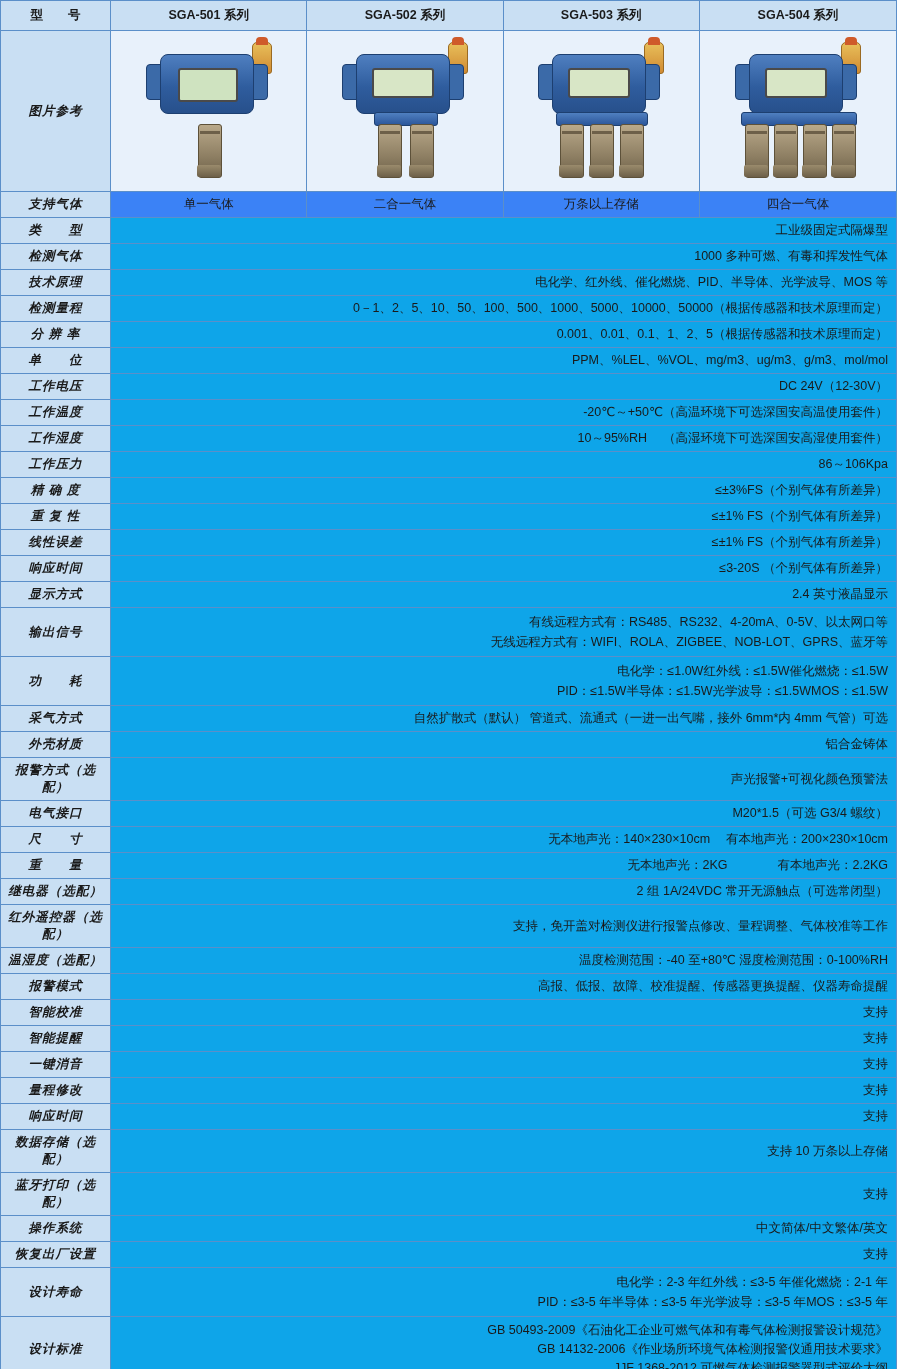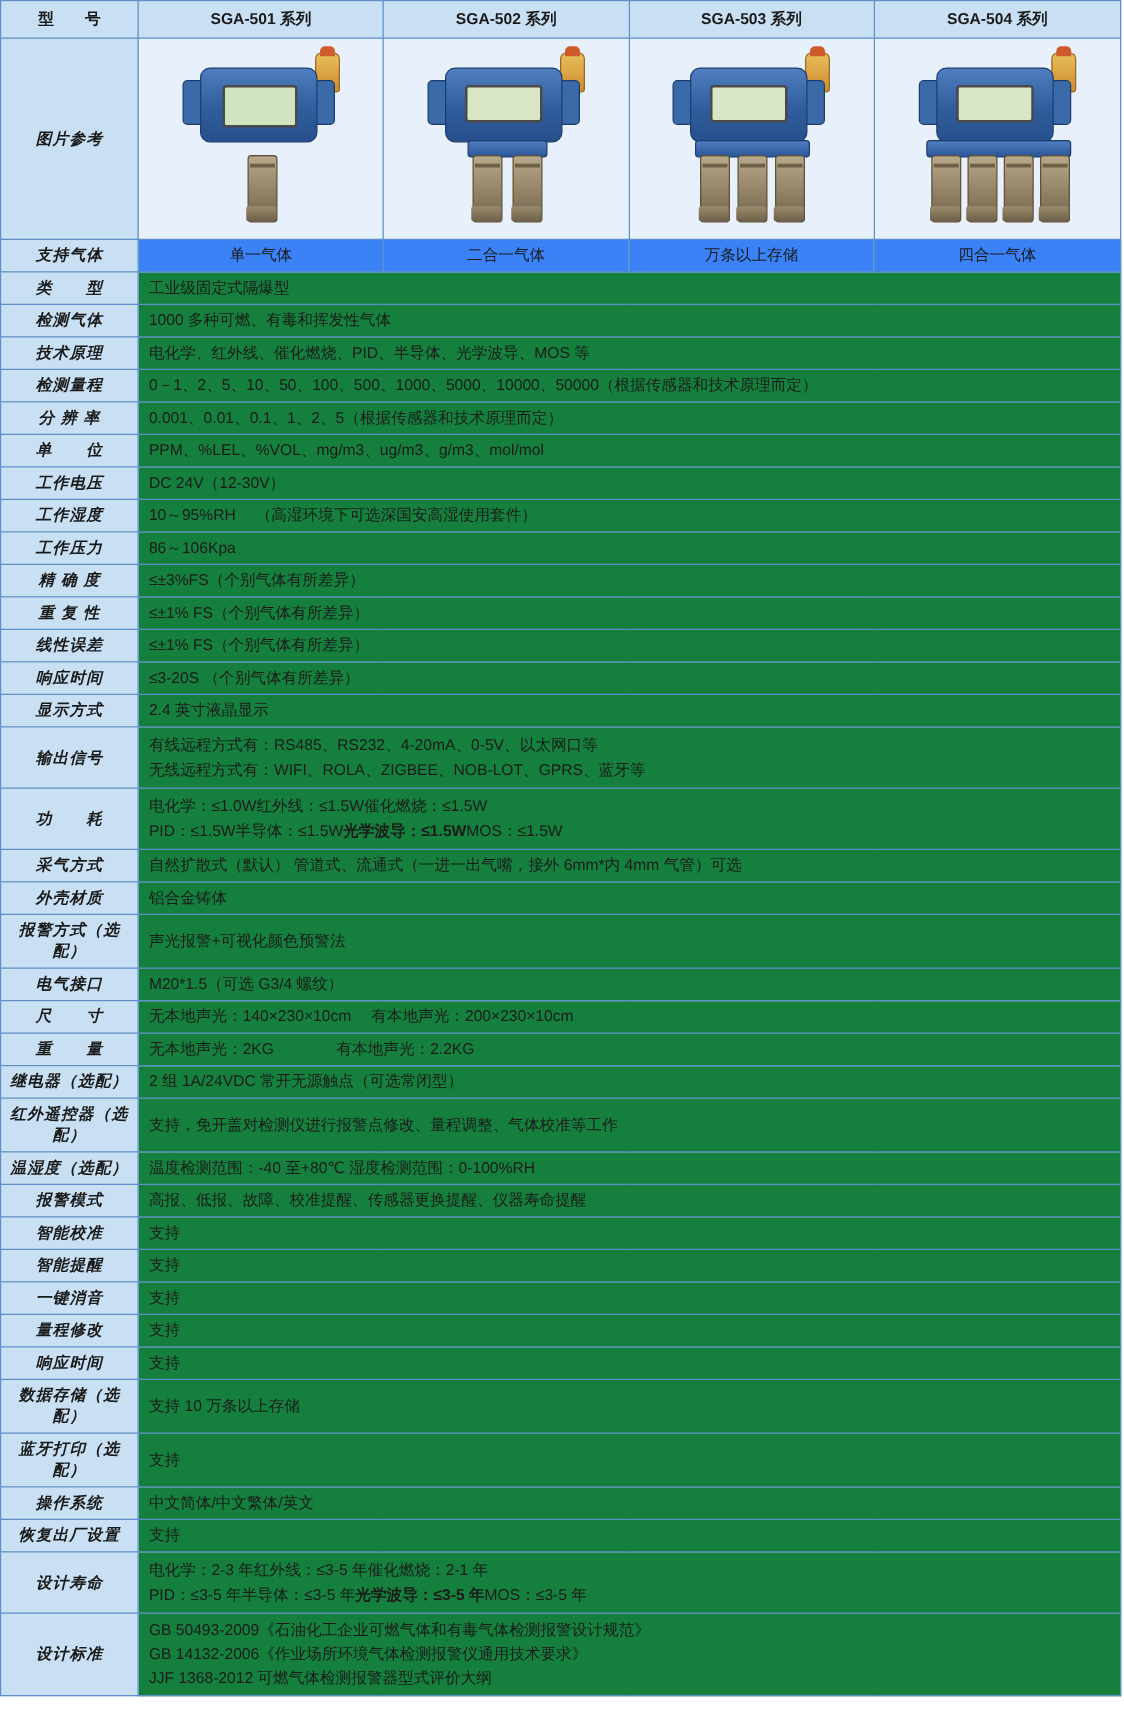--- a/index.html
+++ b/index.html
@@ -1,27 +1,27 @@
 <!DOCTYPE html>
 <html><head>
 <meta charset="utf-8">
 <style>
   html,body{margin:0;padding:0;background:#ffffff;}
   body{font-family:"Liberation Sans","DejaVu Sans",sans-serif;}
   #page{width:899px;min-height:1369px;position:relative;background:#fff;}
   table.spec{border-collapse:collapse;width:897px;margin:0;table-layout:fixed;}
   table.spec td{border:1px solid #5b8fc9;vertical-align:middle;font-size:12.5px;color:#1a1a1a;}
   td.lbl{width:110px;background:#c9dff3;text-align:center;font-weight:bold;font-size:13px;color:#111;padding:4px 2px;letter-spacing:1px;font-style:italic;}
-  td.val{background:#15803d;padding:4px 8px;color:#111;font-size:12.5px;}
+  td.val{background:#0ea5e9;padding:4px 8px;color:#111;font-size:12.5px;text-align:right;}
   td.hdr{background:#c9dff3;text-align:center;font-weight:bold;font-size:13px;padding:6px 2px;}
   td.imgcell{background:#e8f1fb;padding:0;text-align:center;height:160px;}
   td.gas{background:#3b82f6;text-align:center;font-size:12.5px;padding:4px;}
   .rowline{display:block;line-height:18px;padding:1px 0;}
   .w2{width:150px;margin-top:18px;}
-  .w3{width:160px;font-weight:bold;}
+  .w3{width:160px;}
   .det-wrap{display:block;line-height:19px;}
   
   .device{width:150px;height:150px;margin:4px auto 0;position:relative;}
   .dev-head{position:absolute;left:26px;top:16px;width:92px;height:58px;background:linear-gradient(180deg,#4f7fc0 0%,#2f5d9e 55%,#27508b 100%);border-radius:8px;border:1px solid #1d3f70;}
   .dev-screen{position:absolute;left:44px;top:30px;width:56px;height:30px;background:#cfe3c0;border:2px solid #4a4a4a;border-radius:3px;}
   .dev-screen.small{left:42px;width:58px;height:26px;background:#d8e6c6;}
   .dev-ear-l{position:absolute;left:12px;top:26px;width:18px;height:34px;background:#3b6aa8;border:1px solid #1d3f70;border-radius:4px;}
   .dev-ear-r{position:absolute;left:114px;top:26px;width:18px;height:34px;background:#3b6aa8;border:1px solid #1d3f70;border-radius:4px;}
   .dev-alarm{position:absolute;left:118px;top:4px;width:18px;height:30px;background:linear-gradient(180deg,#e8bf5a 0%,#d08a32 100%);border:1px solid #9a6a22;border-radius:5px 5px 3px 3px;}
   .dev-alarm:after{content:"";position:absolute;left:3px;top:-6px;width:12px;height:8px;background:#cf5a2a;border-radius:4px 4px 0 0;}
@@ -135,20 +135,24 @@
         </tr>
   <tr>
           <td class="lbl">单　　位</td>
           <td class="val" colspan="4">PPM、%LEL、%VOL、mg/m3、ug/m3、g/m3、mol/mol</td>
         </tr>
   <tr>
           <td class="lbl">工作电压</td>
           <td class="val" colspan="4">DC 24V（12-30V）</td>
         </tr>
   <tr>
+          <td class="lbl">工作温度</td>
+          <td class="val" colspan="4">-20℃～+50℃（高温环境下可选深国安高温使用套件）</td>
+        </tr>
+  <tr>
           <td class="lbl">工作湿度</td>
           <td class="val" colspan="4">10～95%RH 　（高湿环境下可选深国安高湿使用套件）</td>
         </tr>
   <tr>
           <td class="lbl">工作压力</td>
           <td class="val" colspan="4">86～106Kpa</td>
         </tr>
   <tr>
           <td class="lbl">精  确  度</td>
           <td class="val" colspan="4">≤±3%FS（个别气体有所差异）</td>

